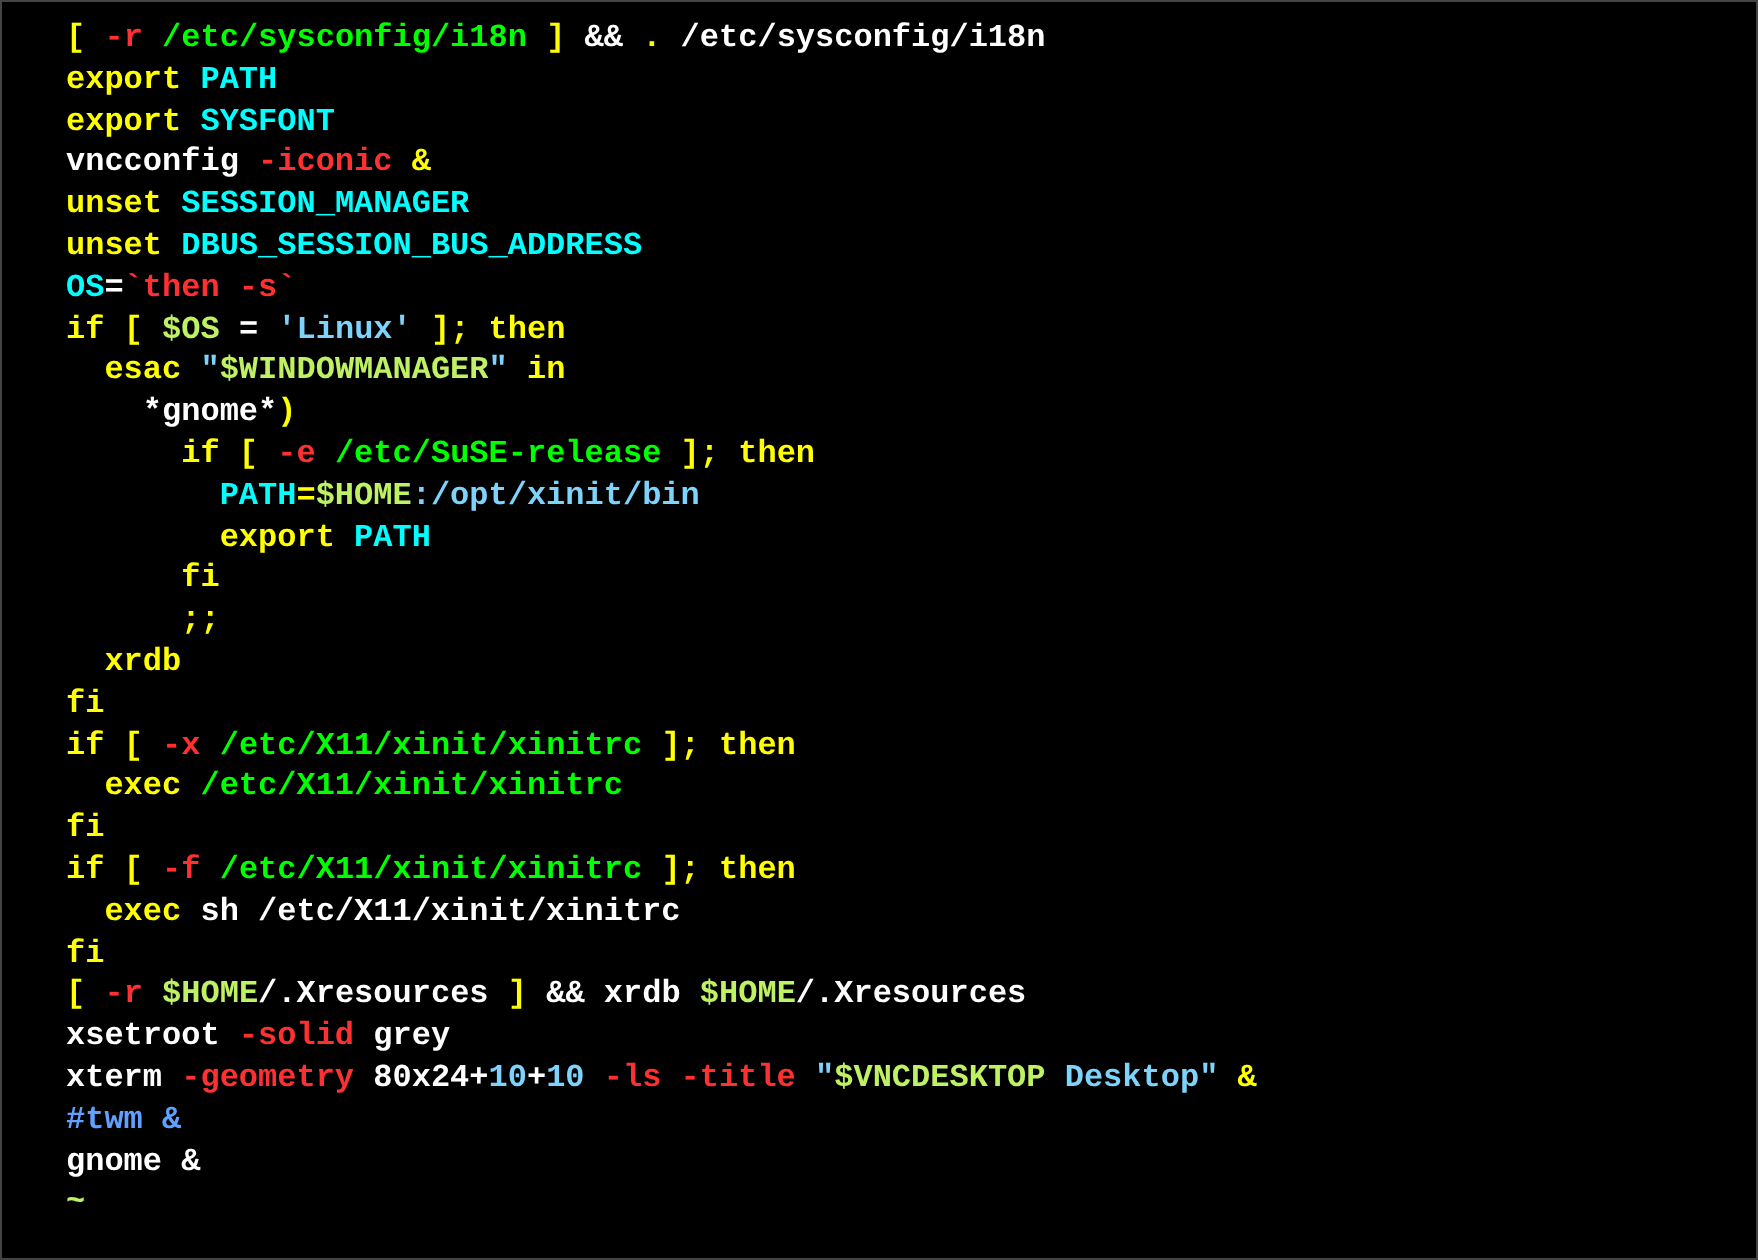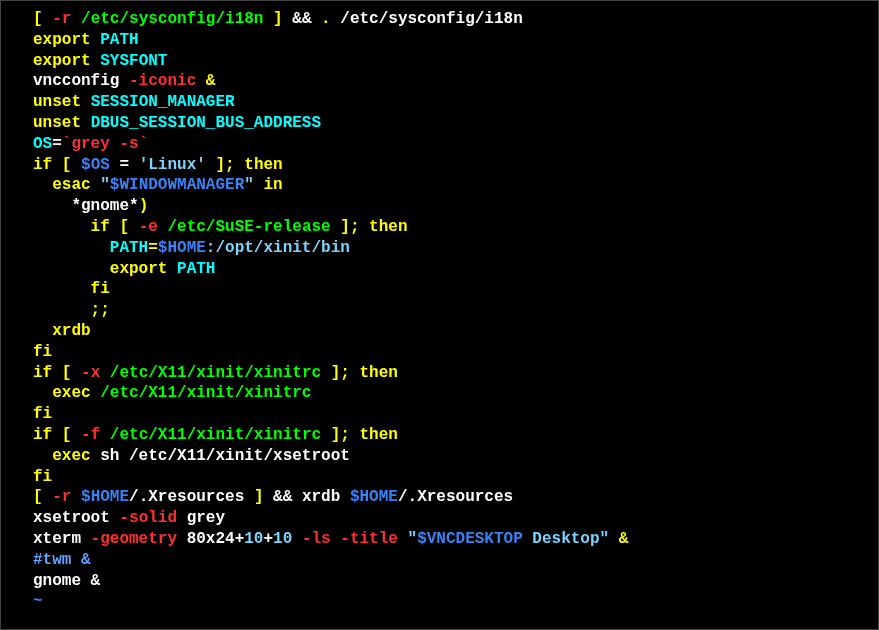--- a/index.html
+++ b/index.html
@@ -21,47 +21,47 @@
     .terminal {
       white-space: pre;
       margin-left: 24px;
     }
     .yellow { color: #ffff00; }
     .white { color: #ffffff; }
     .green { color: #00ff00; }
     .cyan { color: #00ffff; }
     .magenta { color: #7dd3fc; }
     .red { color: #ff3030; }
-    .blue { color: #3b82f6; }
+    .blue { color: #bef264; }
     .lightblue { color: #60a0ff; }
   </style>
 </head>
 <body>
 
 <div class="terminal"><span class="yellow">[</span><span class="white"> </span><span class="red">-r</span><span class="white"> </span><span class="green">/etc/sysconfig/i18n</span><span class="white"> </span><span class="yellow">]</span><span class="white"> &amp;&amp; </span><span class="yellow">.</span><span class="white"> /etc/sysconfig/i18n
 </span><span class="yellow">export</span><span class="white"> </span><span class="cyan">PATH</span><span class="white">
 </span><span class="yellow">export</span><span class="white"> </span><span class="cyan">SYSFONT</span><span class="white">
 vncconfig </span><span class="red">-iconic</span><span class="white"> </span><span class="yellow">&amp;</span><span class="white">
 </span><span class="yellow">unset</span><span class="white"> </span><span class="cyan">SESSION_MANAGER</span><span class="white">
 </span><span class="yellow">unset</span><span class="white"> </span><span class="cyan">DBUS_SESSION_BUS_ADDRESS</span><span class="white">
-</span><span class="cyan">OS</span><span class="white">=</span><span class="red">`grey -s`</span><span class="white">
+</span><span class="cyan">OS</span><span class="white">=</span><span class="red">`then -s`</span><span class="white">
 </span><span class="yellow">if</span><span class="white"> </span><span class="yellow">[</span><span class="white"> </span><span class="blue">$OS</span><span class="white"> = </span><span class="magenta">'Linux'</span><span class="white"> </span><span class="yellow">];</span><span class="white"> </span><span class="yellow">then</span><span class="white">
   </span><span class="yellow">esac</span><span class="white"> </span><span class="magenta">"</span><span class="blue">$WINDOWMANAGER</span><span class="magenta">"</span><span class="white"> </span><span class="yellow">in</span><span class="white">
     *gnome*</span><span class="yellow">)</span><span class="white">
       </span><span class="yellow">if</span><span class="white"> </span><span class="yellow">[</span><span class="white"> </span><span class="red">-e</span><span class="white"> </span><span class="green">/etc/SuSE-release</span><span class="white"> </span><span class="yellow">];</span><span class="white"> </span><span class="yellow">then</span><span class="white">
         </span><span class="cyan">PATH</span><span class="yellow">=</span><span class="blue">$HOME</span><span class="magenta">:/opt/xinit/bin</span><span class="white">
         </span><span class="yellow">export</span><span class="white"> </span><span class="cyan">PATH</span><span class="white">
       </span><span class="yellow">fi</span><span class="white">
       </span><span class="yellow">;;</span><span class="white">
   </span><span class="yellow">xrdb</span><span class="white">
 </span><span class="yellow">fi</span><span class="white">
 </span><span class="yellow">if</span><span class="white"> </span><span class="yellow">[</span><span class="white"> </span><span class="red">-x</span><span class="white"> </span><span class="green">/etc/X11/xinit/xinitrc</span><span class="white"> </span><span class="yellow">];</span><span class="white"> </span><span class="yellow">then</span><span class="white">
   </span><span class="yellow">exec</span><span class="white"> </span><span class="green">/etc/X11/xinit/xinitrc</span><span class="white">
 </span><span class="yellow">fi</span><span class="white">
 </span><span class="yellow">if</span><span class="white"> </span><span class="yellow">[</span><span class="white"> </span><span class="red">-f</span><span class="white"> </span><span class="green">/etc/X11/xinit/xinitrc</span><span class="white"> </span><span class="yellow">];</span><span class="white"> </span><span class="yellow">then</span><span class="white">
-  </span><span class="yellow">exec</span><span class="white"> sh /etc/X11/xinit/xsetroot
+  </span><span class="yellow">exec</span><span class="white"> sh /etc/X11/xinit/xinitrc
 </span><span class="yellow">fi</span><span class="white">
 </span><span class="yellow">[</span><span class="white"> </span><span class="red">-r</span><span class="white"> </span><span class="blue">$HOME</span><span class="white">/.Xresources </span><span class="yellow">]</span><span class="white"> &amp;&amp; xrdb </span><span class="blue">$HOME</span><span class="white">/.Xresources
 xsetroot </span><span class="red">-solid</span><span class="white"> grey
 xterm </span><span class="red">-geometry</span><span class="white"> 80x24+</span><span class="magenta">10</span><span class="white">+</span><span class="magenta">10</span><span class="white"> </span><span class="red">-ls</span><span class="white"> </span><span class="red">-title</span><span class="white"> </span><span class="magenta">"</span><span class="blue">$VNCDESKTOP</span><span class="magenta"> Desktop"</span><span class="white"> </span><span class="yellow">&amp;</span><span class="white">
 </span><span class="lightblue">#twm &amp;</span><span class="white">
 gnome &amp;
 </span><span class="blue">~</span></div>
 
 </body></html>

